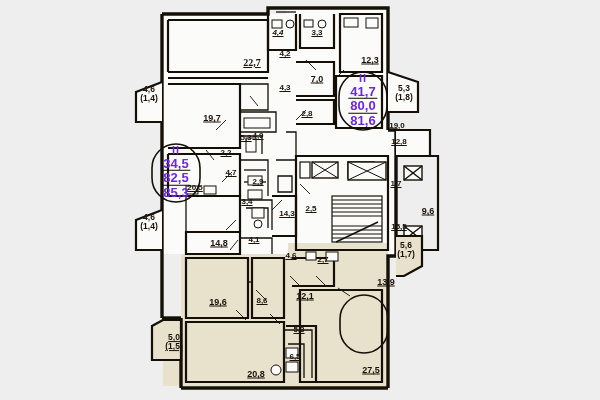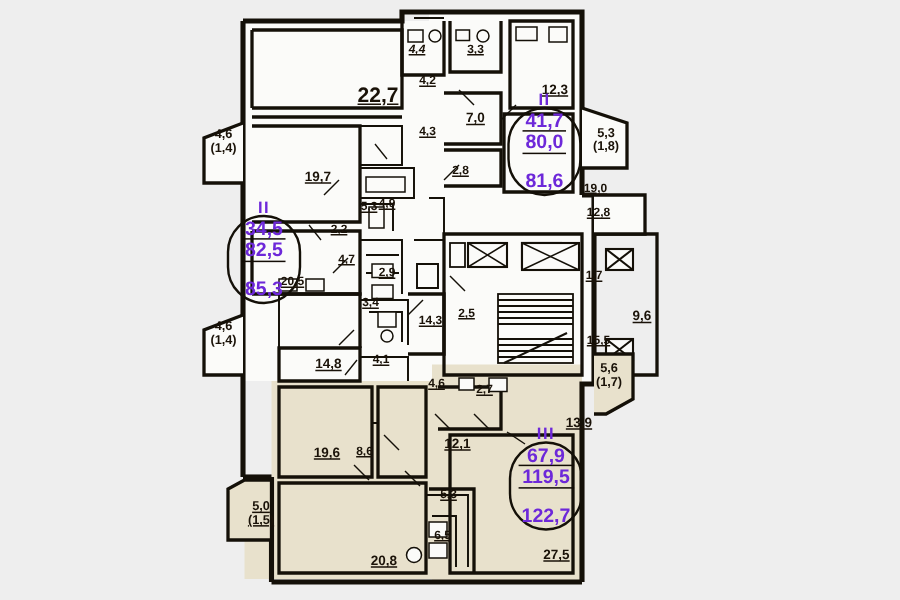--- a/index.html
+++ b/index.html
@@ -27,21 +27,21 @@
     text-align:center;
     font-family:"Liberation Sans", sans-serif;
     font-weight:bold;
     color:#6d28d9;
     line-height:1.05;
     z-index:6;
   }
   .aptbox .rn{font-size:11px;letter-spacing:1px;display:block;}
   .aptbox .a1{font-size:13px;display:block;border-bottom:1.3px solid #120c05;padding:0 2px;}
   .aptbox .a2{font-size:13px;display:block;border-bottom:1.3px solid #120c05;padding:0 2px;}
-  .aptbox .a3{font-size:13px;display:block;padding:11px 2px;}
+  .aptbox .a3{font-size:13px;display:block;padding:0 2px;}
   .balc{font-size:8.5px;line-height:1.05;}
 </style>
 </head>
 <body>
 
 <div id="plan-root">
 
 <svg id="plan-svg" width="600" height="400" viewBox="0 0 600 400">
   <defs>
     <g id="elev-box">
@@ -227,34 +227,28 @@
   <span class="a1">34,5</span>
   <span class="a2">82,5</span>
   <span class="a3">85,3</span>
 </div>
 <div class="aptbox" style="left:363px;top:100px;">
   <span class="rn">II</span>
   <span class="a1">41,7</span>
   <span class="a2">80,0</span>
   <span class="a3">81,6</span>
 </div>
-<div class="aptbox" style="left:364px;top:323px;">
-  <span class="rn">III</span>
-  <span class="a1">67,9</span>
-  <span class="a2">119,5</span>
-  <span class="a3">122,7</span>
-</div>
 
 <svg width="600" height="400" style="position:absolute;left:0;top:0;pointer-events:none;">
   <rect x="152" y="144" width="48" height="58" rx="24" fill="none" stroke="#141008" stroke-width="1.6"></rect>
   <rect x="339" y="72" width="48" height="58" rx="24" fill="none" stroke="#141008" stroke-width="1.6"></rect>
   <rect x="340" y="295" width="48" height="58" rx="24" fill="none" stroke="#141008" stroke-width="1.6"></rect>
 </svg>
 
-<div class="lbl u" style="left:252px;top:63px;font-size:14px;">22,7</div>
+<div class="lbl u" style="left:252px;top:63px;font-size:10px;font-family:Liberation Serif, serif;">22,7</div>
 <div class="lbl u" style="left:212px;top:118px;font-size:9px;">19,7</div>
 <div class="lbl u" style="left:258px;top:101px;font-size:8px;margin-top:35px;">4,9</div>
 <div class="lbl u" style="left:246px;top:138px;font-size:8px;">5,3</div>
 <div class="lbl u" style="left:226px;top:153px;font-size:8px;">2,2</div>
 <div class="lbl u" style="left:195px;top:188px;font-size:8px;">20,5</div>
 <div class="lbl u" style="left:231px;top:173px;font-size:8px;">4,7</div>
 <div class="lbl u" style="left:258px;top:182px;font-size:8px;">2,9</div>
 <div class="lbl u" style="left:247px;top:202px;font-size:8px;">3,4</div>
 <div class="lbl u" style="left:219px;top:243px;font-size:9px;">14,8</div>
 <div class="lbl u" style="left:254px;top:240px;font-size:8px;">4,1</div>
@@ -270,21 +264,21 @@
 <div class="lbl u" style="left:397px;top:126px;font-size:8px;">19,0</div>
 <div class="lbl u" style="left:399px;top:142px;font-size:8px;">12,8</div>
 <div class="lbl u" style="left:396px;top:184px;font-size:8px;">1,7</div>
 <div class="lbl u" style="left:399px;top:227px;font-size:8px;">15,5</div>
 <div class="lbl u" style="left:428px;top:211px;font-size:9px;">9,6</div>
 <div class="lbl u" style="left:291px;top:256px;font-size:8px;">4,6</div>
 <div class="lbl u" style="left:323px;top:260px;font-size:8px;">2,7</div>
 <div class="lbl u" style="left:371px;top:282px;font-size:9px;margin-left:15px;">13,9</div>
 <div class="lbl u" style="left:305px;top:296px;font-size:9px;">12,1</div>
 <div class="lbl u" style="left:218px;top:302px;font-size:9px;">19,6</div>
-<div class="lbl u" style="left:243px;top:301px;font-size:8px;">8,6</div>
+<div class="lbl u" style="left:262px;top:301px;font-size:8px;">8,6</div>
 <div class="lbl u" style="left:299px;top:330px;font-size:8px;">5,3</div>
 <div class="lbl u" style="left:295px;top:357px;font-size:8px;">6,5</div>
 <div class="lbl u" style="left:256px;top:374px;font-size:9px;">20,8</div>
 <div class="lbl u" style="left:371px;top:370px;font-size:9px;">27,5</div>
 
 <div class="lbl balc" style="left:149px;top:94px;">
   <span class="u">4,6</span><br>
   <span>(1,4)</span>
 </div>
 <div class="lbl balc" style="left:149px;top:222px;">

